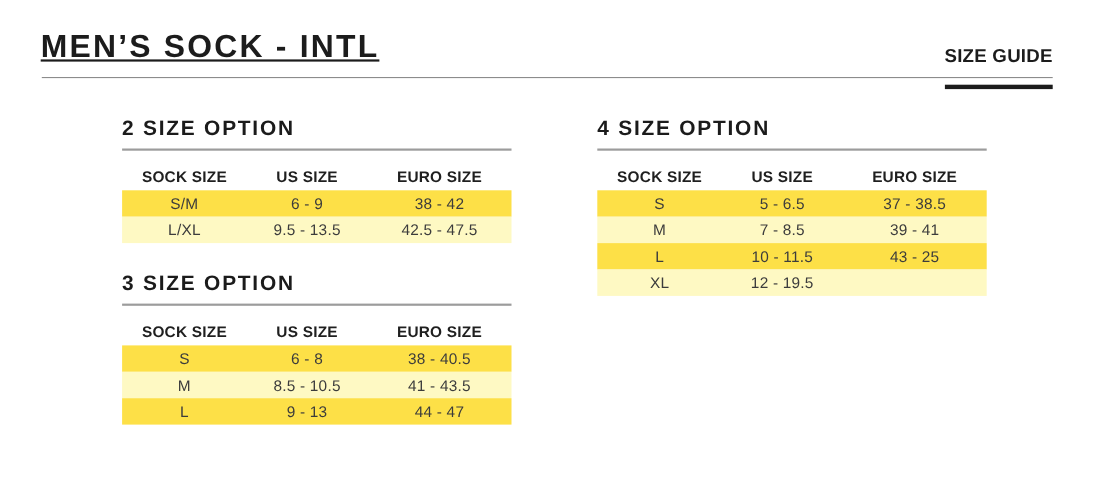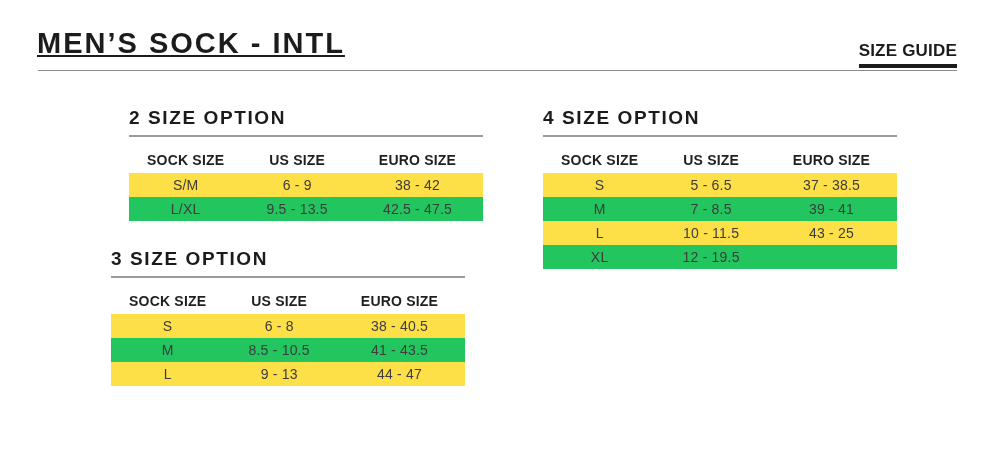--- a/index.html
+++ b/index.html
@@ -22,28 +22,28 @@
   }
   .header-rule {
     position:absolute; left:38px; top:70px;
     width:919px; height:1px;
     background:#8c8c8c;
   }
   .size-guide-tab {
     position:absolute; right:43px; top:41px;
     font-size:17px; font-weight:700;
     letter-spacing:0.2px; color:#1c1c1c;
-    padding-bottom:3px;
+    padding-bottom:16px;
     border-bottom:4px solid #1c1c1c;
     white-space:nowrap;
   }
 
   
   .section { position:absolute; width:354px; }
-  .section.pos-two   { left:111px; top:106px;margin-left:18px; }
+  .section.pos-two   { left:111px; top:106px; }
   .section.pos-four  { left:543px; top:106px; }
   .section.pos-three { left:111px; top:247px; }
 
   .section-heading {
     font-size:19px; font-weight:700;
     letter-spacing:1.6px; color:#1b1b1b;
     line-height:24px;
     white-space:nowrap;
   }
   .section-rule {
@@ -58,21 +58,21 @@
     grid-template-columns:32% 31% 37%;
     align-items:center;
     text-align:center;
   }
   .thead { height:26px; }
   .th {
     font-size:14px; font-weight:700;
     color:#1f1f1f; letter-spacing:0.2px;
     white-space:nowrap;
   }
-  .trow { height:24px; background:#22c55e; }
+  .trow { height:24px; background:#fef9c3; }
   .trow.shaded { background:#fde047; }
   .td {
     font-size:14px; color:#3c3c3c;
     letter-spacing:0.2px; white-space:nowrap;
   }
 </style>
 </head>
 <body>
 
 <div class="page">

